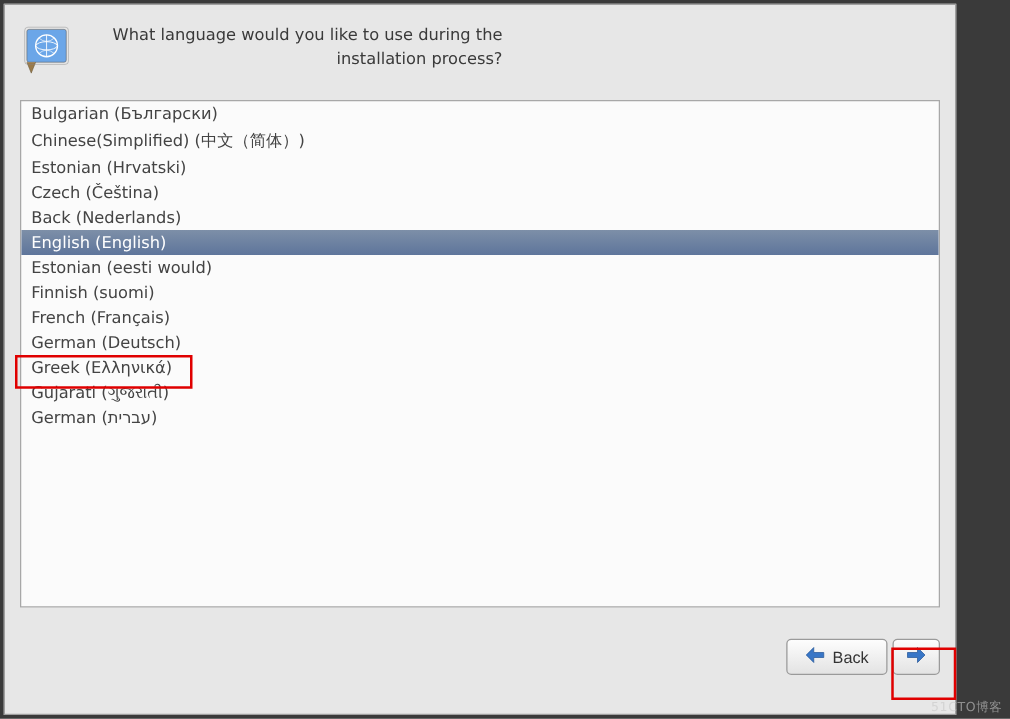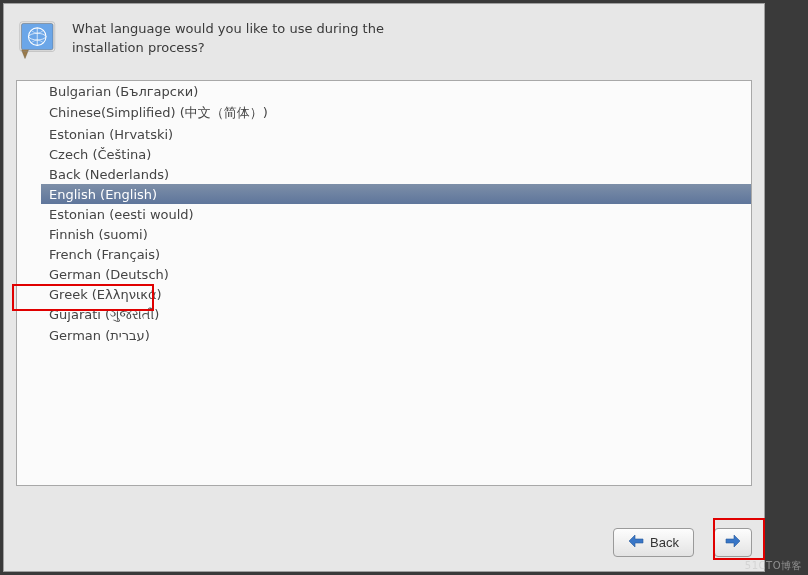--- a/index.html
+++ b/index.html
@@ -19,20 +19,21 @@
       width: 762px;
       height: 569px;
       background: #e7e7e7;
       border: 1px solid #a0a0a0;
     }
     .header {
       display: flex;
       align-items: flex-start;
       padding: 16px 14px 10px 14px;
       gap: 12px;
+      text-align: right;
     }
     .flag-icon {
       width: 42px;
       height: 42px;
       flex-shrink: 0;
     }
     .prompt-text {
       font-size: 13px;
       color: #3a3a3a;
       line-height: 1.45;
@@ -44,37 +45,36 @@
       border: 1px solid #a8a8a8;
       height: 406px;
       overflow: hidden;
     }
     .list-item {
       padding: 2.5px 8px;
       font-size: 13px;
       color: #444;
       cursor: pointer;
       white-space: nowrap;
-      margin-left: 24px;
     }
     .list-item.selected {
       background: linear-gradient(to bottom, #7d8fa8, #5e759b);
       color: #fff;
     }
     .english-highlight {
       position: absolute;
       border: 2px solid #e00000;
       pointer-events: none;
     }
     .button-row {
       position: absolute;
-      bottom: 14px;
+      bottom: 31px;
       right: 12px;
       display: flex;
-      gap: 20px;
+      gap: 4px;
     }
     .btn {
       display: inline-flex;
       align-items: center;
       gap: 6px;
       padding: 5px 14px;
       background: linear-gradient(to bottom, #fdfdfd, #e3e3e3);
       border: 1px solid #9a9a9a;
       border-radius: 4px;
       font-size: 13px;

